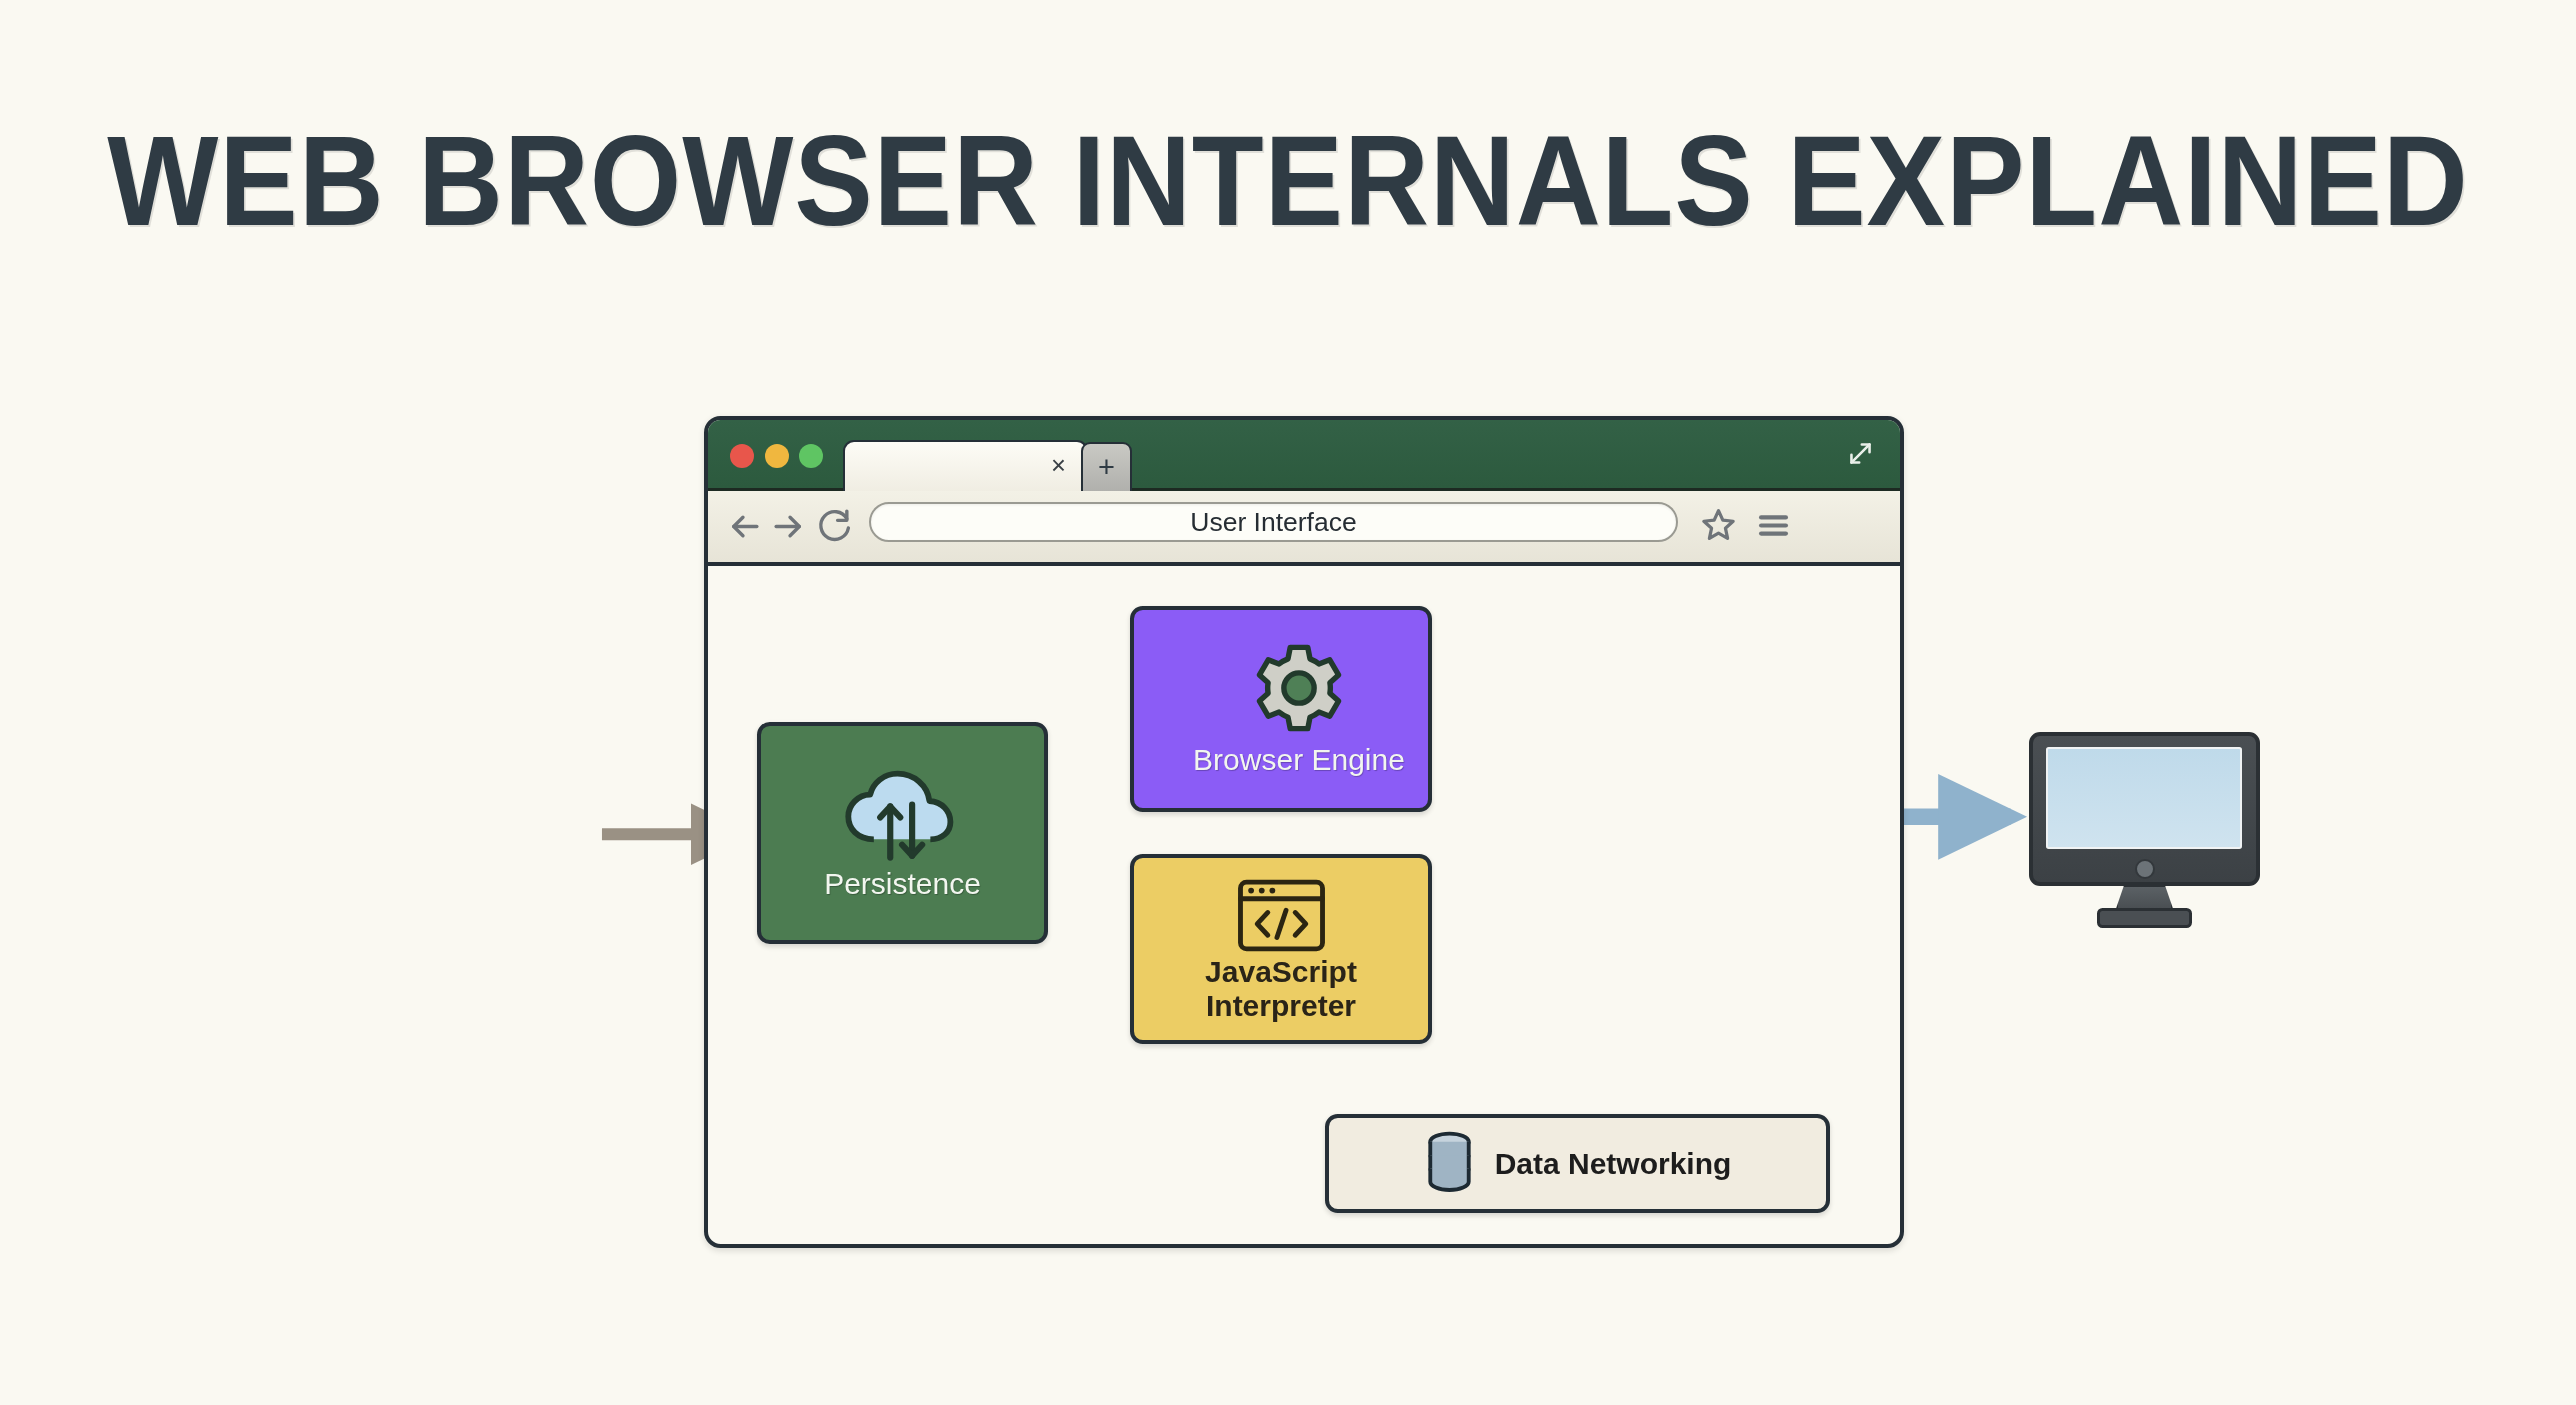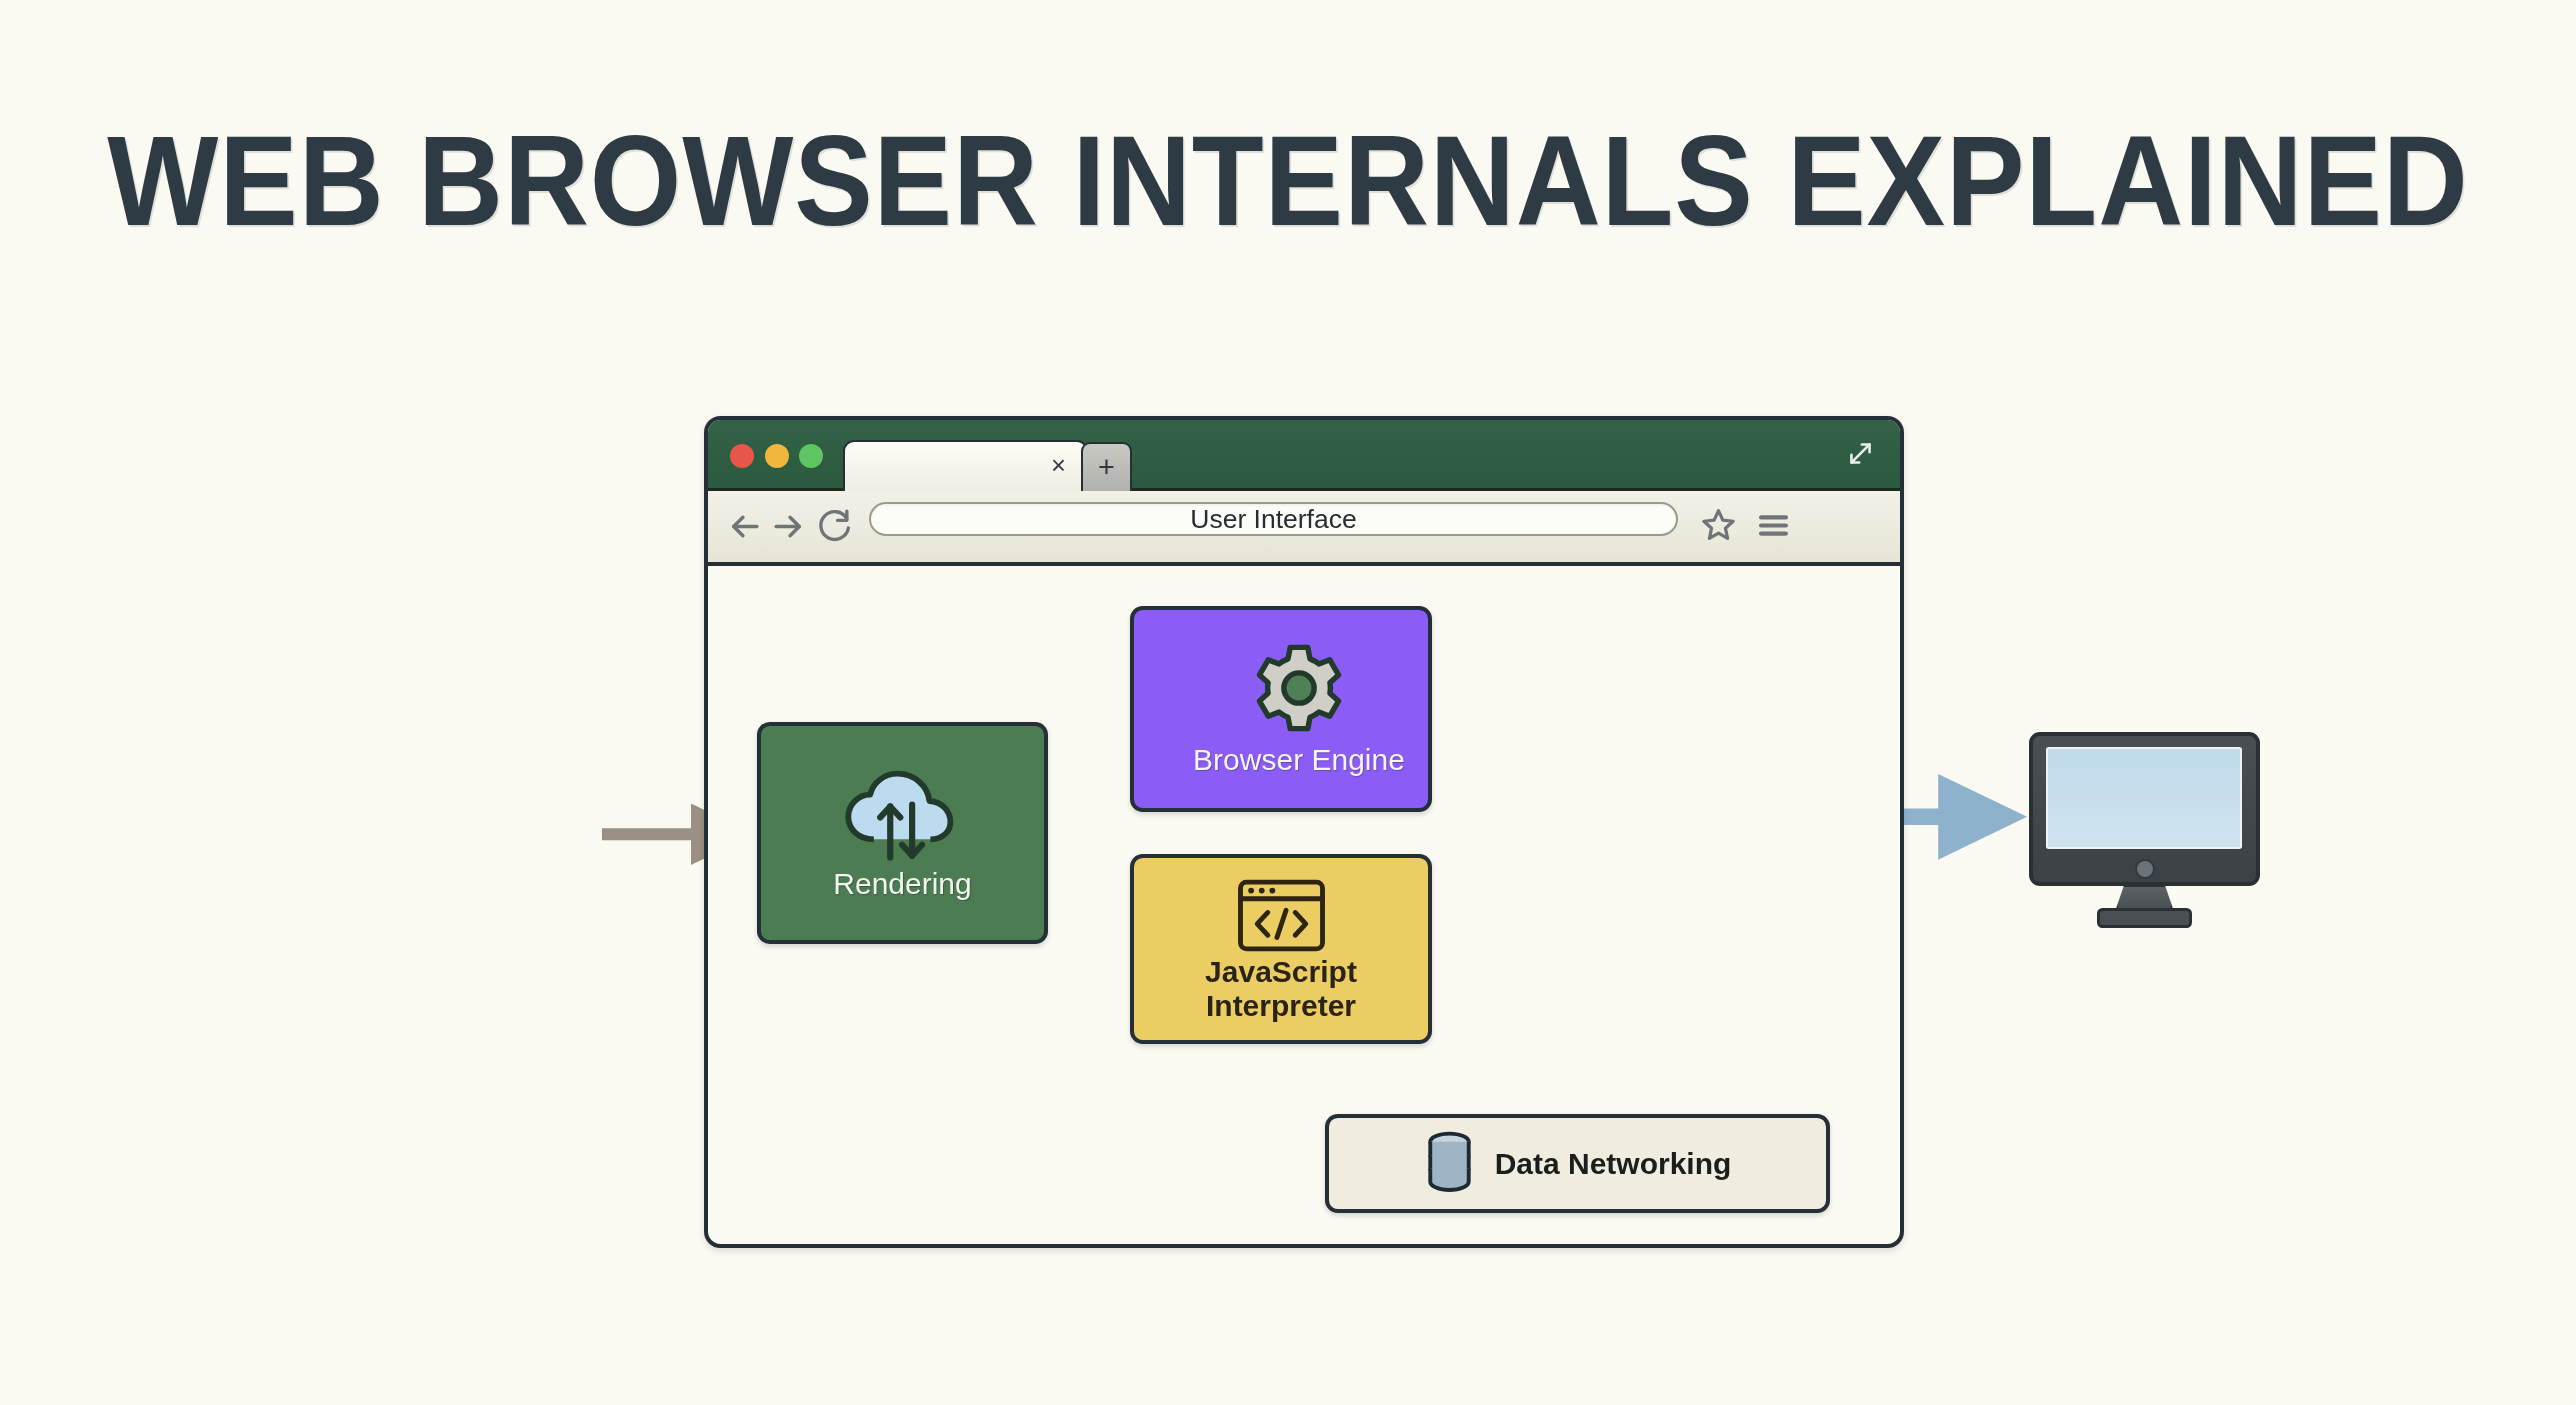--- a/index.html
+++ b/index.html
@@ -153,21 +153,21 @@
   }
   #nav-back-icon    { left: 18.3px; }
   #nav-forward-icon { left: 62px; }
   #nav-reload-icon  { left: 108px; }
 
   #url-bar {
     position: absolute;
     left: 161px;
     top: 11px;
     width: 809px;
-    height: 34px;
+    height: 40px;
     background: #fdfdf8;
     border: 2.7px solid #9a9a92;
     border-radius: 25.6px;
     box-sizing: border-box;
     display: flex;
     align-items: center;
     justify-content: center;
     box-shadow: inset 0 0.9px 2.7px rgba(0,0,0,0.07);
   }
   #url-bar-label {
@@ -470,21 +470,21 @@
     <svg width="124" height="101" viewBox="0 0 68 55" fill="none">
       <path d="M18 40 C9 40 4 34 4 27.5 C4 21 9.5 15.5 16 15.5 C17.5 9 23.5 4 31 4
                C40 4 47.5 10.5 48.5 19 C55.5 19.5 60 24.5 60 30.5 C60 36 55.5 40 49 40" fill="#bcdbef" stroke="#223a2c" stroke-width="3.2" stroke-linejoin="round"></path>
       <g stroke="#223a2c" stroke-width="3.4" stroke-linecap="round" stroke-linejoin="round" fill="none">
         <line x1="27" y1="50" x2="27" y2="22"></line>
         <polyline points="21.5,28 27,22 32.5,28"></polyline>
         <line x1="39" y1="21" x2="39" y2="49"></line>
         <polyline points="33.5,43 39,49 44.5,43"></polyline>
       </g>
     </svg>
-    <div class="node-label">Rendering</div>
+    <div class="node-label">Persistence</div>
   </div>
 
   <div class="node" id="node-browser-engine">
     <svg width="102" height="102" viewBox="0 0 64 64" fill="none">
       <path d="M26.5 4 h11 l1.4 7.2 a21 21 0 0 1 5.6 3.2 l6.8-2.6 5.5 9.5 -5.4 4.9
                a21 21 0 0 1 0 6.6 l5.4 4.9 -5.5 9.5 -6.8-2.6 a21 21 0 0 1 -5.6 3.2
                L37.5 55 h-11 l-1.4-7.2 a21 21 0 0 1 -5.6-3.2 l-6.8 2.6 -5.5-9.5 5.4-4.9
                a21 21 0 0 1 0-6.6 L7.2 21.3 l5.5-9.5 6.8 2.6 a21 21 0 0 1 5.6-3.2 z" fill="#cfcfc7" stroke="#223a2c" stroke-width="3.4" stroke-linejoin="round"></path>
         <circle cx="32" cy="29.5" r="9.5" fill="#4f8056" stroke="#223a2c" stroke-width="3.4"></circle>
     </svg>

